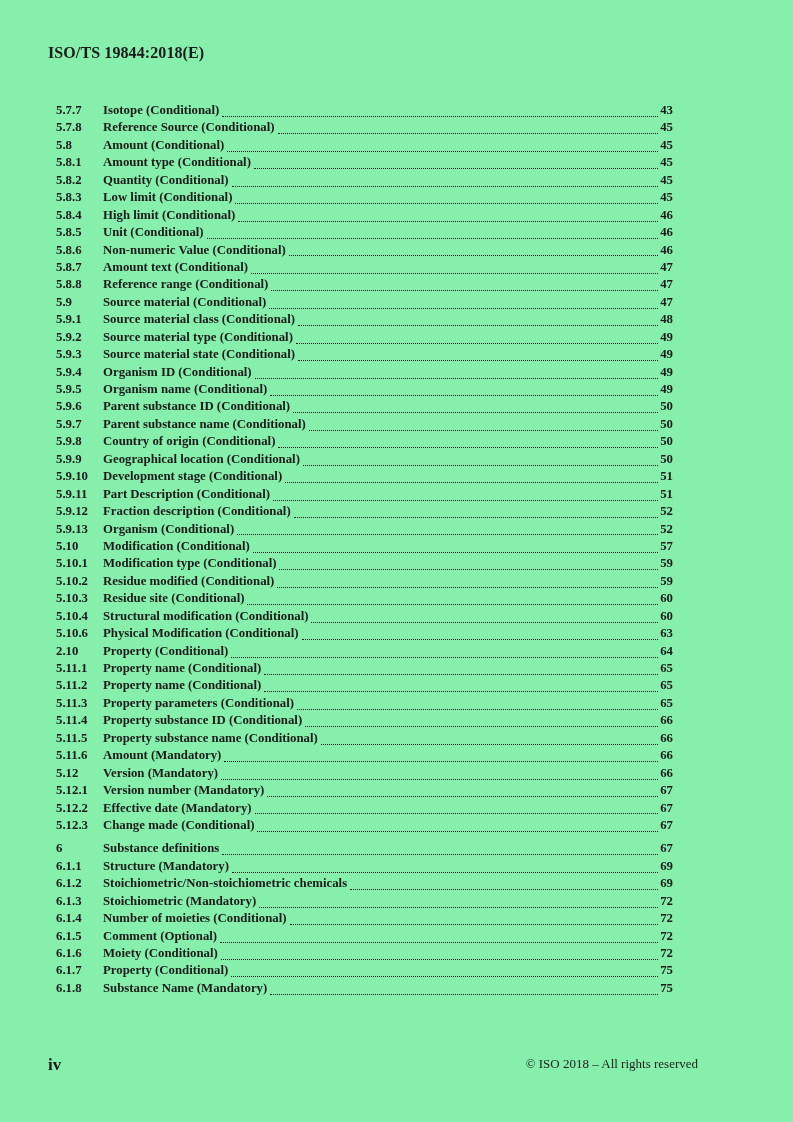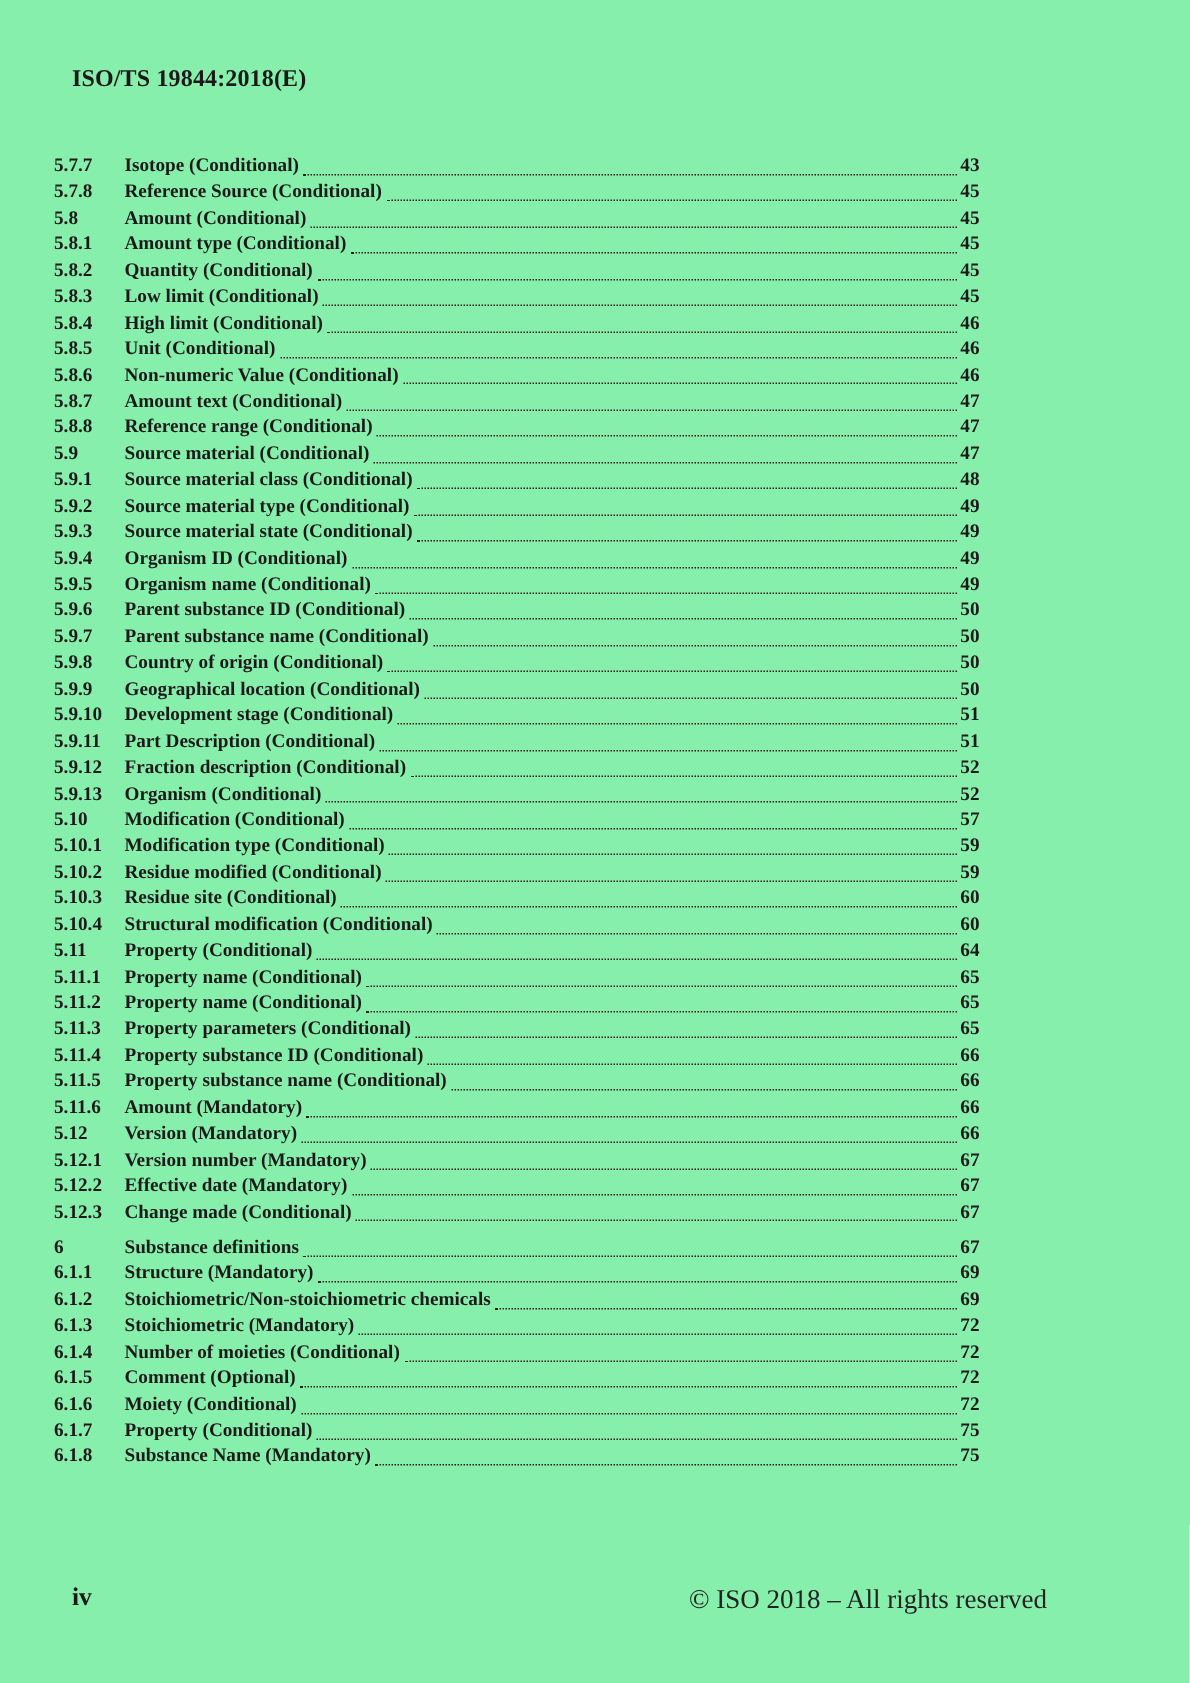--- a/index.html
+++ b/index.html
@@ -19,21 +19,21 @@
     position: absolute;
     left: 48px;
     top: 44px;
     font-size: 16px;
     font-weight: 700;
     letter-spacing: 0.1px;
     color: #1a1a1a;
   }
   .toc {
     position: absolute;
-    left: 36px;
+    left: 56px;
     top: 103px;
     width: 617px;
   }
   .toc-section { width: 100%; }
   .toc-section + .toc-section { margin-top: 6px; }
   .toc-row {
     display: flex;
     align-items: baseline;
     height: 17.45px;
     font-size: 12.8px;
@@ -63,21 +63,21 @@
     position: absolute;
     left: 48px;
     top: 1055px;
     font-size: 17px;
     font-weight: 700;
   }
   .footer-right {
     position: absolute;
     right: 95px;
     top: 1056px;
-    font-size: 18px;
+    font-size: 13px;
     font-weight: 400;
     color: #222222;
   }
 </style>
 </head>
 <body>
 
 <div class="page">
 
   <div class="page-header">ISO/TS 19844:2018(E)</div>
@@ -258,21 +258,27 @@
     <span class="toc-leader"></span>
     <span class="toc-page">60</span>
   </div>
         <div class="toc-row">
     <span class="toc-num">5.10.4</span>
     <span class="toc-title">Structural modification (Conditional)</span>
     <span class="toc-leader"></span>
     <span class="toc-page">60</span>
   </div>
         <div class="toc-row">
-    <span class="toc-num">5.11</span>
+    <span class="toc-num">5.10.6</span>
+    <span class="toc-title">Physical Modification (Conditional)</span>
+    <span class="toc-leader"></span>
+    <span class="toc-page">63</span>
+  </div>
+        <div class="toc-row">
+    <span class="toc-num">2.10</span>
     <span class="toc-title">Property (Conditional)</span>
     <span class="toc-leader"></span>
     <span class="toc-page">64</span>
   </div>
         <div class="toc-row">
     <span class="toc-num">5.11.1</span>
     <span class="toc-title">Property name (Conditional)</span>
     <span class="toc-leader"></span>
     <span class="toc-page">65</span>
   </div>

